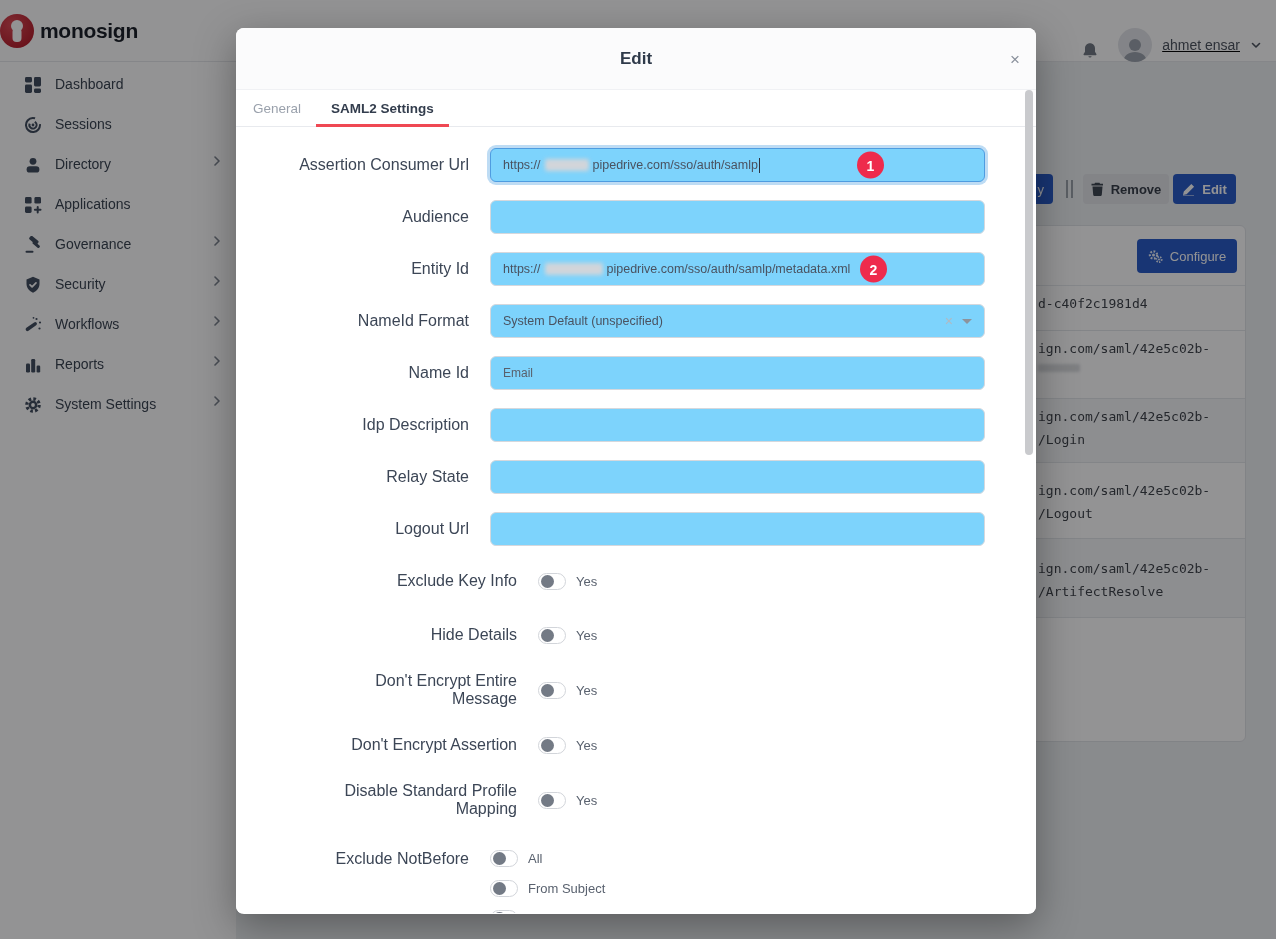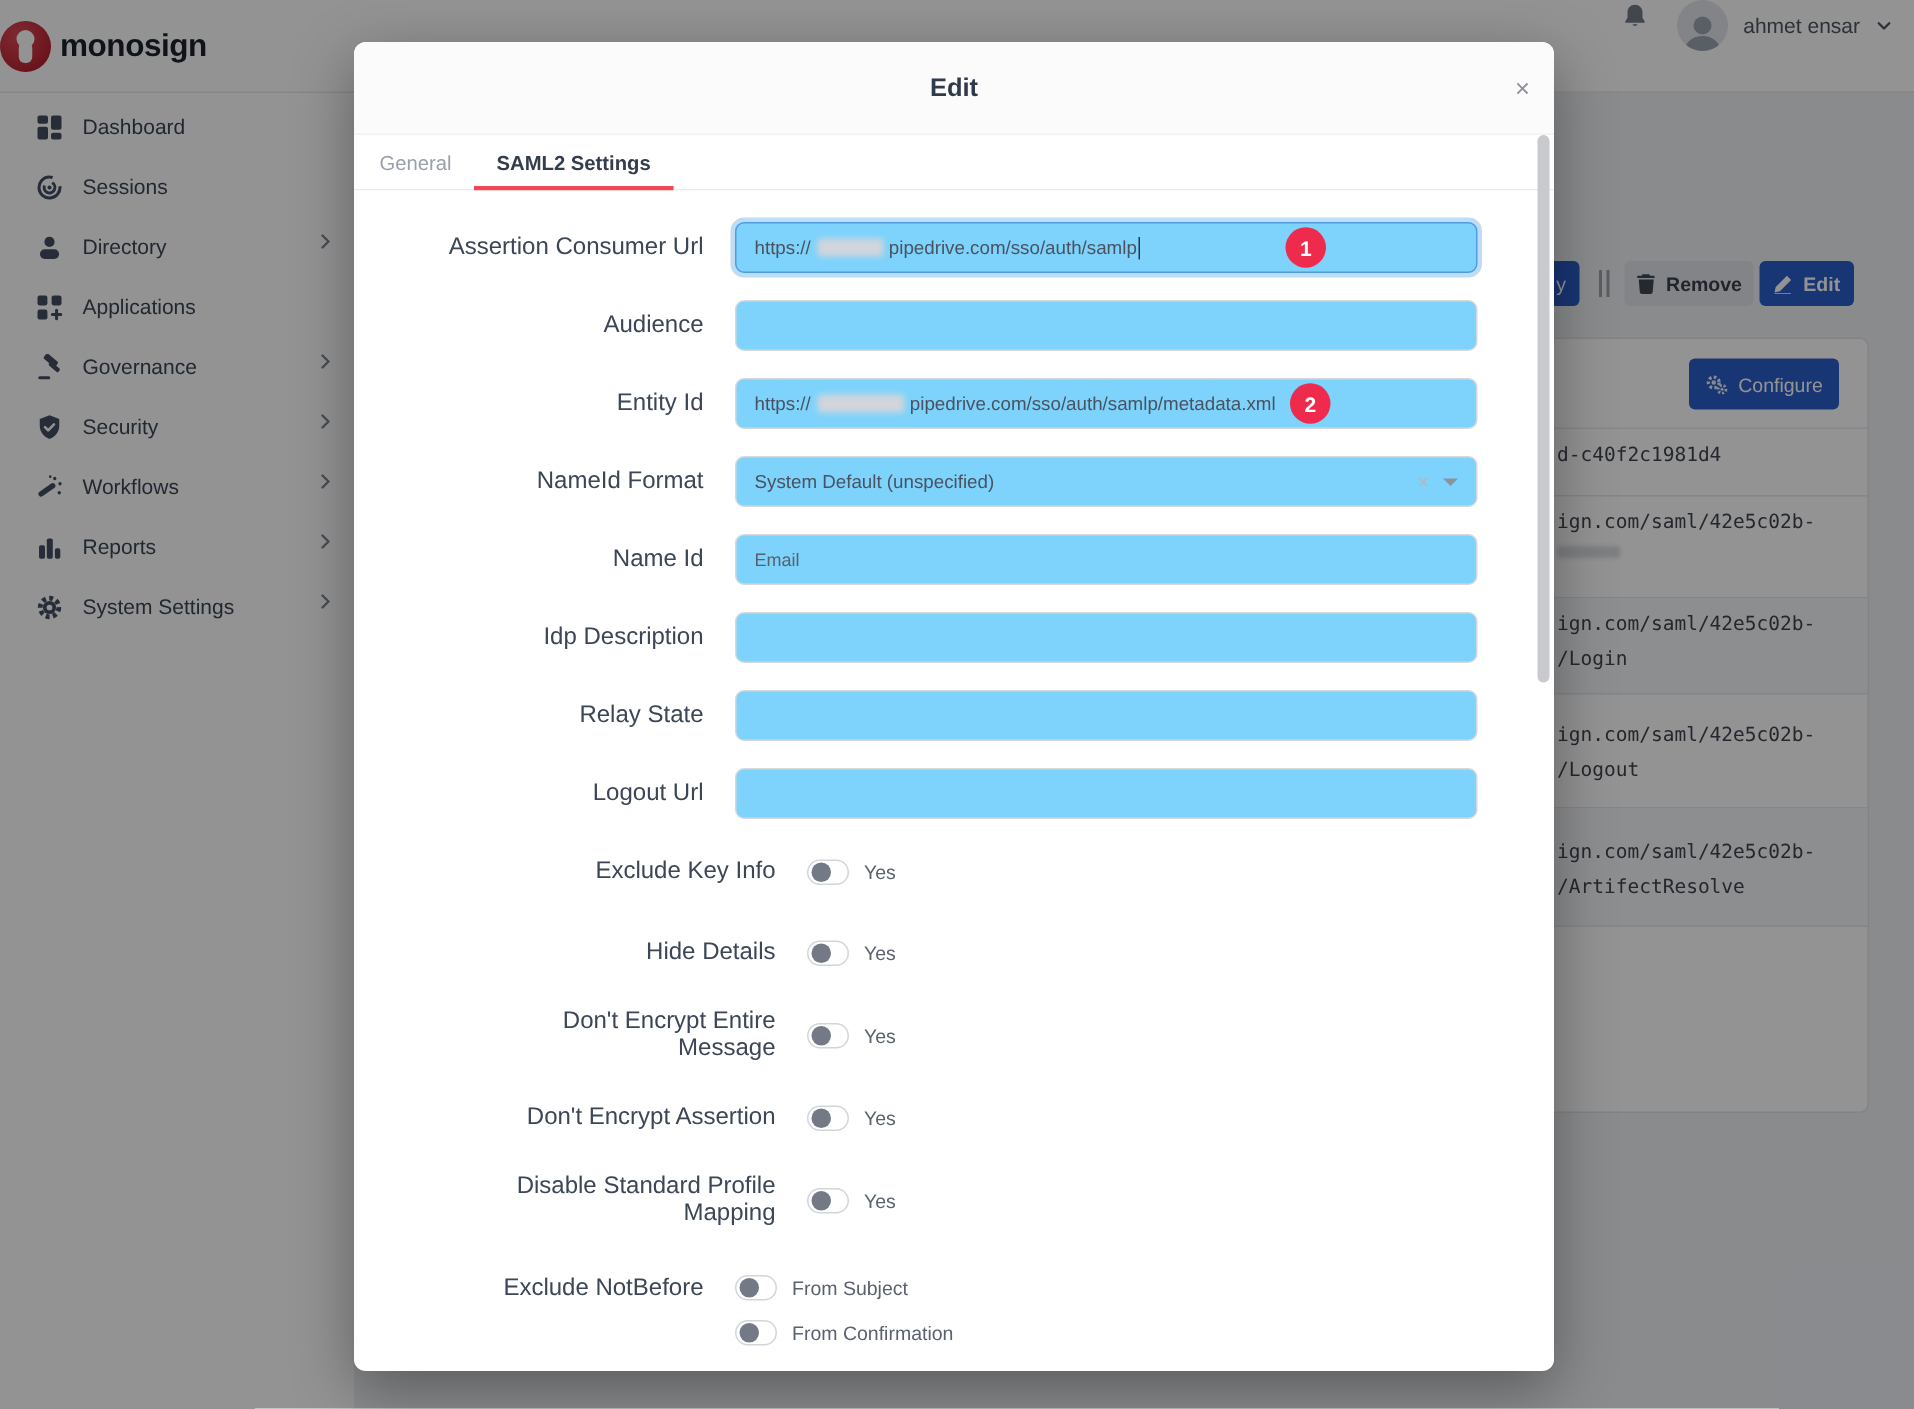--- a/index.html
+++ b/index.html
@@ -13,21 +13,21 @@
             border-bottom:1px solid #e6e8ec; display:flex; align-items:center; }
   .brand { display:flex; align-items:center; gap:6px; }
   .logo-mark { width:34px; height:34px; border-radius:50%; position:relative;
                background:radial-gradient(circle at 35% 30%, #da4550, #ab0e1d); }
   .logo-mark::after { content:""; position:absolute; left:50%; top:6px; transform:translateX(-50%);
                width:12px; height:12px; border-radius:50%; background:#fff; }
   .logo-mark::before { content:""; position:absolute; left:50%; top:15px; transform:translateX(-50%);
                width:9px; height:13px; border-radius:3px 3px 4px 4px; background:#fff; }
   .brand-name { font-size:21px; font-weight:700; color:#171c24; letter-spacing:-0.3px; }
 
-  .topbar-right { position:absolute; right:14px; top:0; height:62px; display:flex; align-items:flex-start; gap:18px; }
+  .topbar-right { position:absolute; right:14px; top:0; height:62px; display:flex; align-items:flex-end; gap:18px;text-decoration:underline; }
   .avatar { width:34px; height:34px; border-radius:50%; background:#e3e5e9; overflow:hidden;
             display:flex; align-items:flex-end; justify-content:center; }
   .user-name { font-size:14px; color:#49505b; }
   .user-chip { display:flex; align-items:center; gap:10px; cursor:pointer; }
 
   .sidebar { position:absolute; left:0; top:62px; width:236px; bottom:0; background:#fff; padding-top:14px; }
   .side-item { height:40px; display:flex; padding:0 14px 0 24px; gap:13px; cursor:pointer; }
   .side-item .lbl { font-size:14px; color:#36404e; flex:1; }
   .side-icon { width:18px; height:18px; flex:0 0 18px; display:flex; align-items:center; justify-content:center; }
 
@@ -41,21 +41,21 @@
   .partial-btn { position:absolute; left:1000px; top:174px; width:53px; height:30px; padding:0;
                  justify-content:flex-end; padding-right:9px; }
   .grp-divider { position:absolute; left:1066px; top:180px; width:7px; height:18px;
                  border-left:2px solid #9aa0a8; border-right:2px solid #9aa0a8; }
   .remove-btn { position:absolute; left:1083px; top:174px; width:86px; height:30px; font-weight:600; }
   .edit-btn   { position:absolute; left:1173px; top:174px; width:63px; height:30px; font-weight:600; }
 
   .table-card { position:absolute; left:900px; top:225px; width:346px; height:517px; background:#fff;
                 border:1px solid #dfe2e7; border-radius:6px; }
   .card-head { position:relative; height:60px; border-bottom:1px solid #e7eaee; }
-  .configure-btn { position:absolute; right:19px; top:13px; width:100px; height:34px;margin-left:24px; }
+  .configure-btn { position:absolute; right:8px; top:13px; width:100px; height:34px;margin-left:24px; }
   .t-row { padding:8px 10px 8px 137px; border-bottom:1px solid #e3e6ea;
            font-family:"DejaVu Sans Mono", monospace; font-size:13px; color:#3a3f46; line-height:19px;
            overflow:hidden; }
   .t-row.shade { background:#f5f6f8; }
   .t-line2 { display:block; margin-top:4px; }
   .masked-bar { display:block; width:42px; height:8px; margin-top:6px; background:#d9dbde;
                 border-radius:2px; filter:blur(1.5px); }
 
   
   .overlay { position:absolute; inset:0; background:rgba(10,10,12,0.44); z-index:10; }
@@ -439,20 +439,24 @@
         <span class="tgl"></span>
         <span class="tgl-lbl">Yes</span>
       </div>
     </div>
 
     <div class="f-row group">
       <div class="f-label">Exclude NotBefore</div>
       <div class="f-ctrl group-opts">
         <div class="tgl-line">
           <span class="tgl"></span>
+          <span class="tgl-lbl">All</span>
+        </div>
+        <div class="tgl-line">
+          <span class="tgl"></span>
           <span class="tgl-lbl">From Subject</span>
         </div>
         <div class="tgl-line">
           <span class="tgl"></span>
           <span class="tgl-lbl">From Confirmation</span>
         </div>
       </div>
     </div>
 
   </div>

